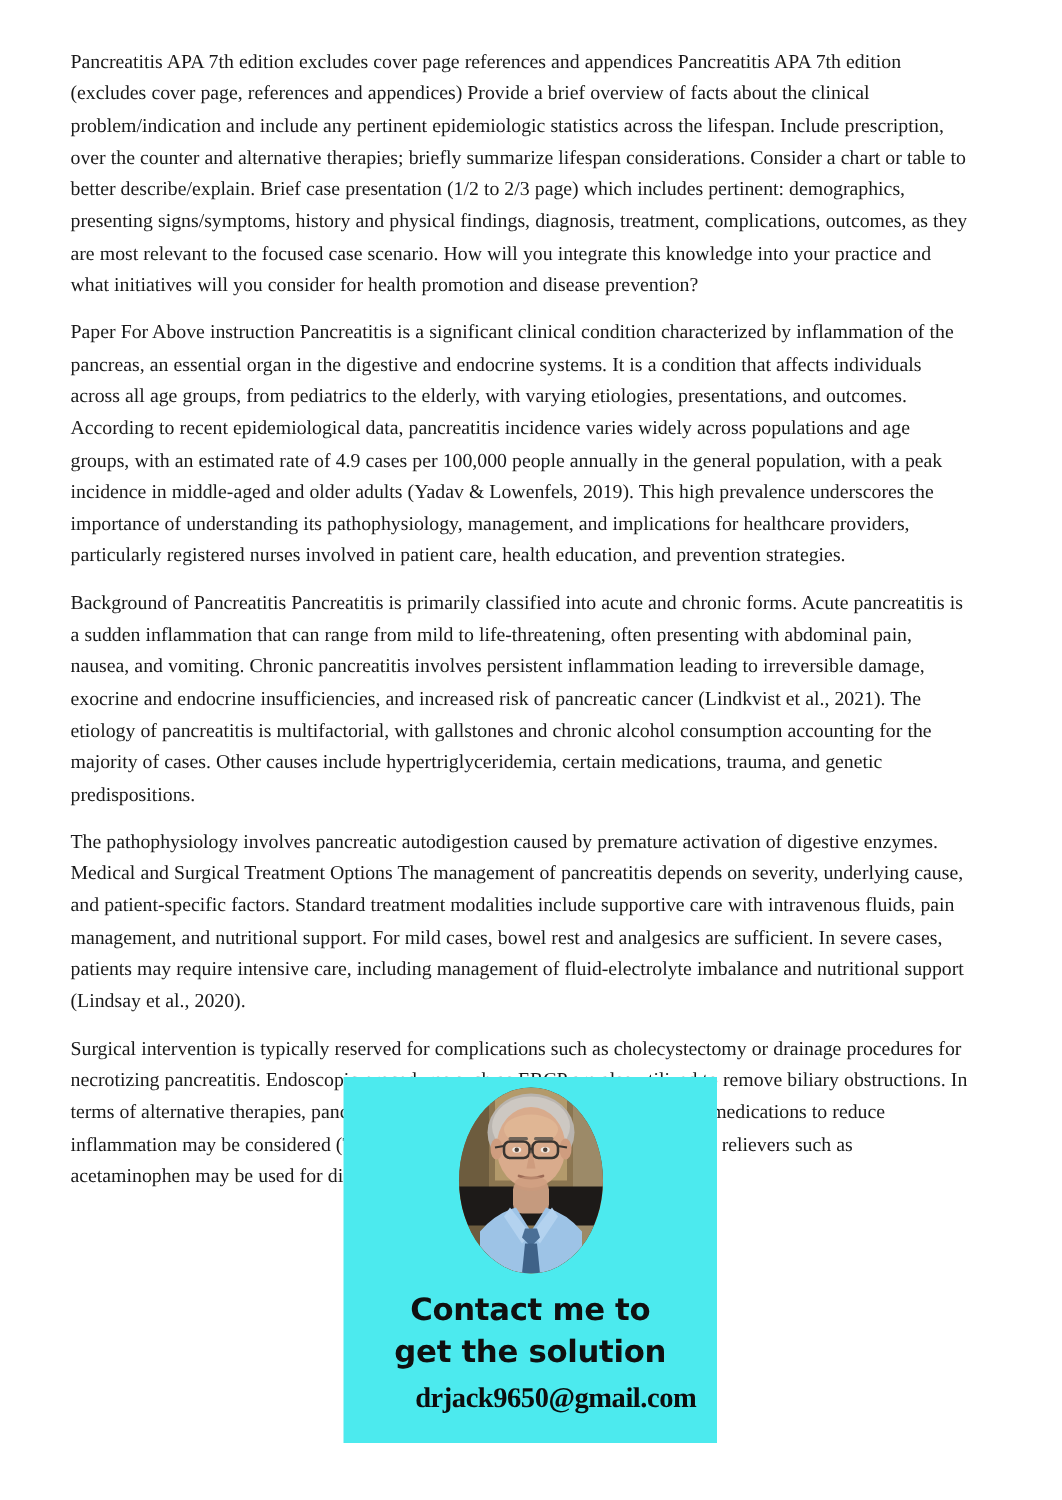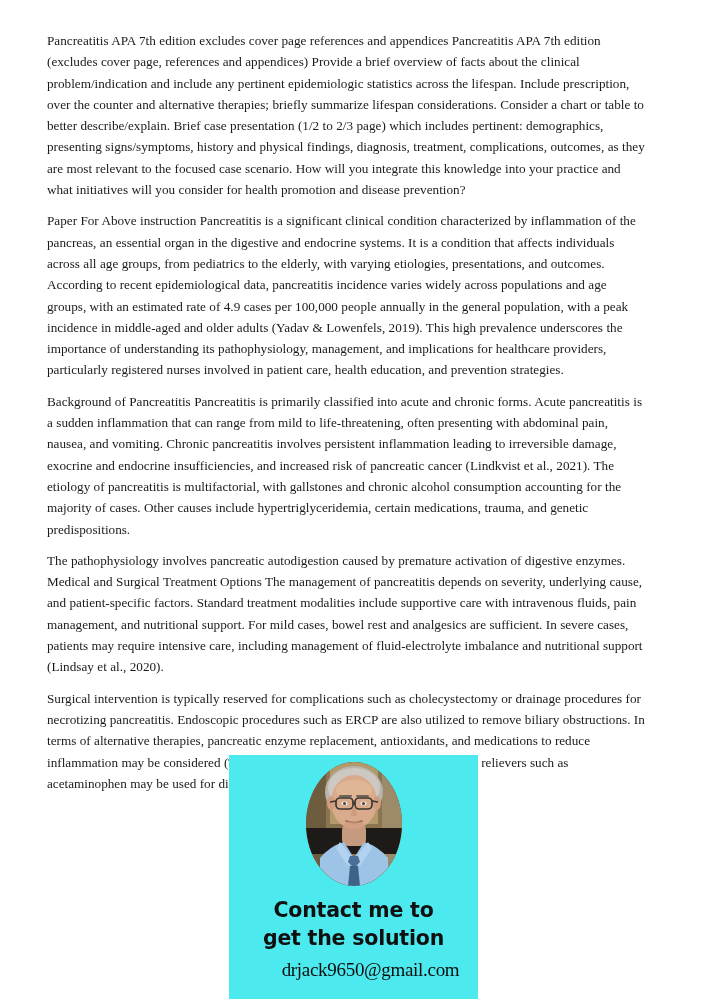--- a/index.html
+++ b/index.html
@@ -35,21 +35,21 @@
     white-space: pre-wrap;
     word-spacing: 0.1px;
   }
 
   .para + .para { margin-top: 10px; }
 
   
   #contact-overlay {
     position: absolute;
     left: 229px;
-    top: 755px;
+    top: 718px;
     width: 249px;
     height: 244px;
     background: #4ceaee;
     display: flex;
     flex-direction: column;
     align-items: center;
     overflow: hidden;
   }
 
   #portrait {
@@ -71,21 +71,21 @@
     font-size: 20.5px;
     line-height: 28px;
     color: #101010;
     text-align: center;
     letter-spacing: -0.2px;
   }
 
   #contact-email {
     margin-top: 5px;
     font-family: "Liberation Serif", "DejaVu Serif", serif;
-    font-weight: normal;
+    font-weight: bold;
     font-size: 19px;
     line-height: 26px;
     color: #0d0d0d;
     text-align: center;
     letter-spacing: -0.3px;
     margin-left: 34px;
   }
 </style>
 </head>
 <body>

